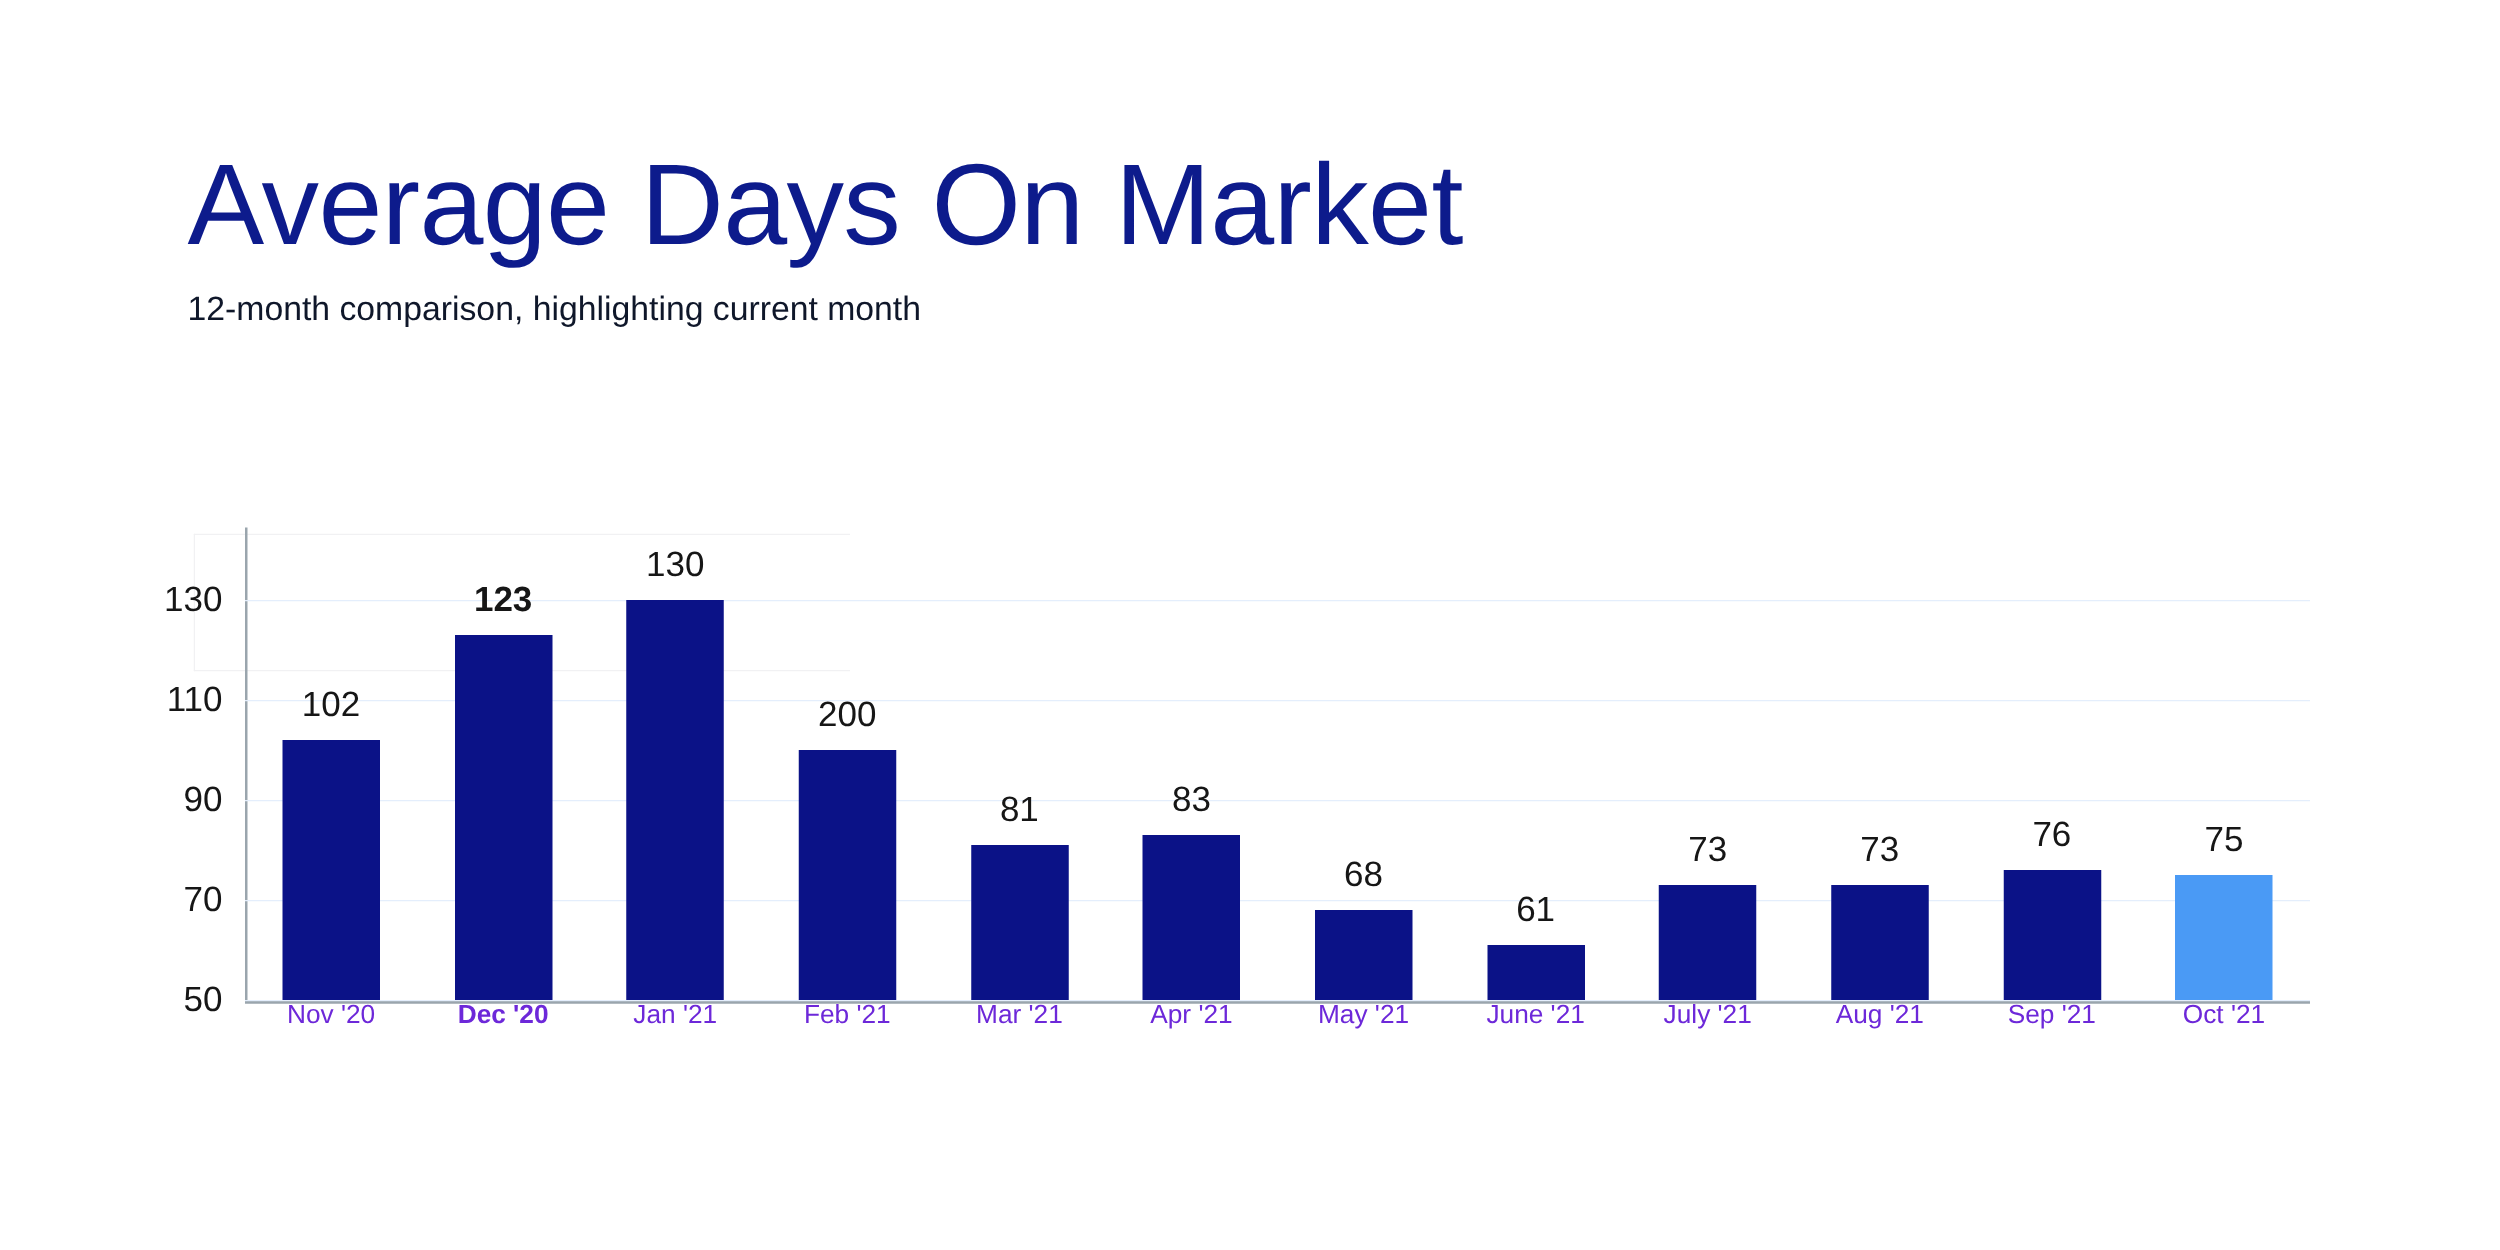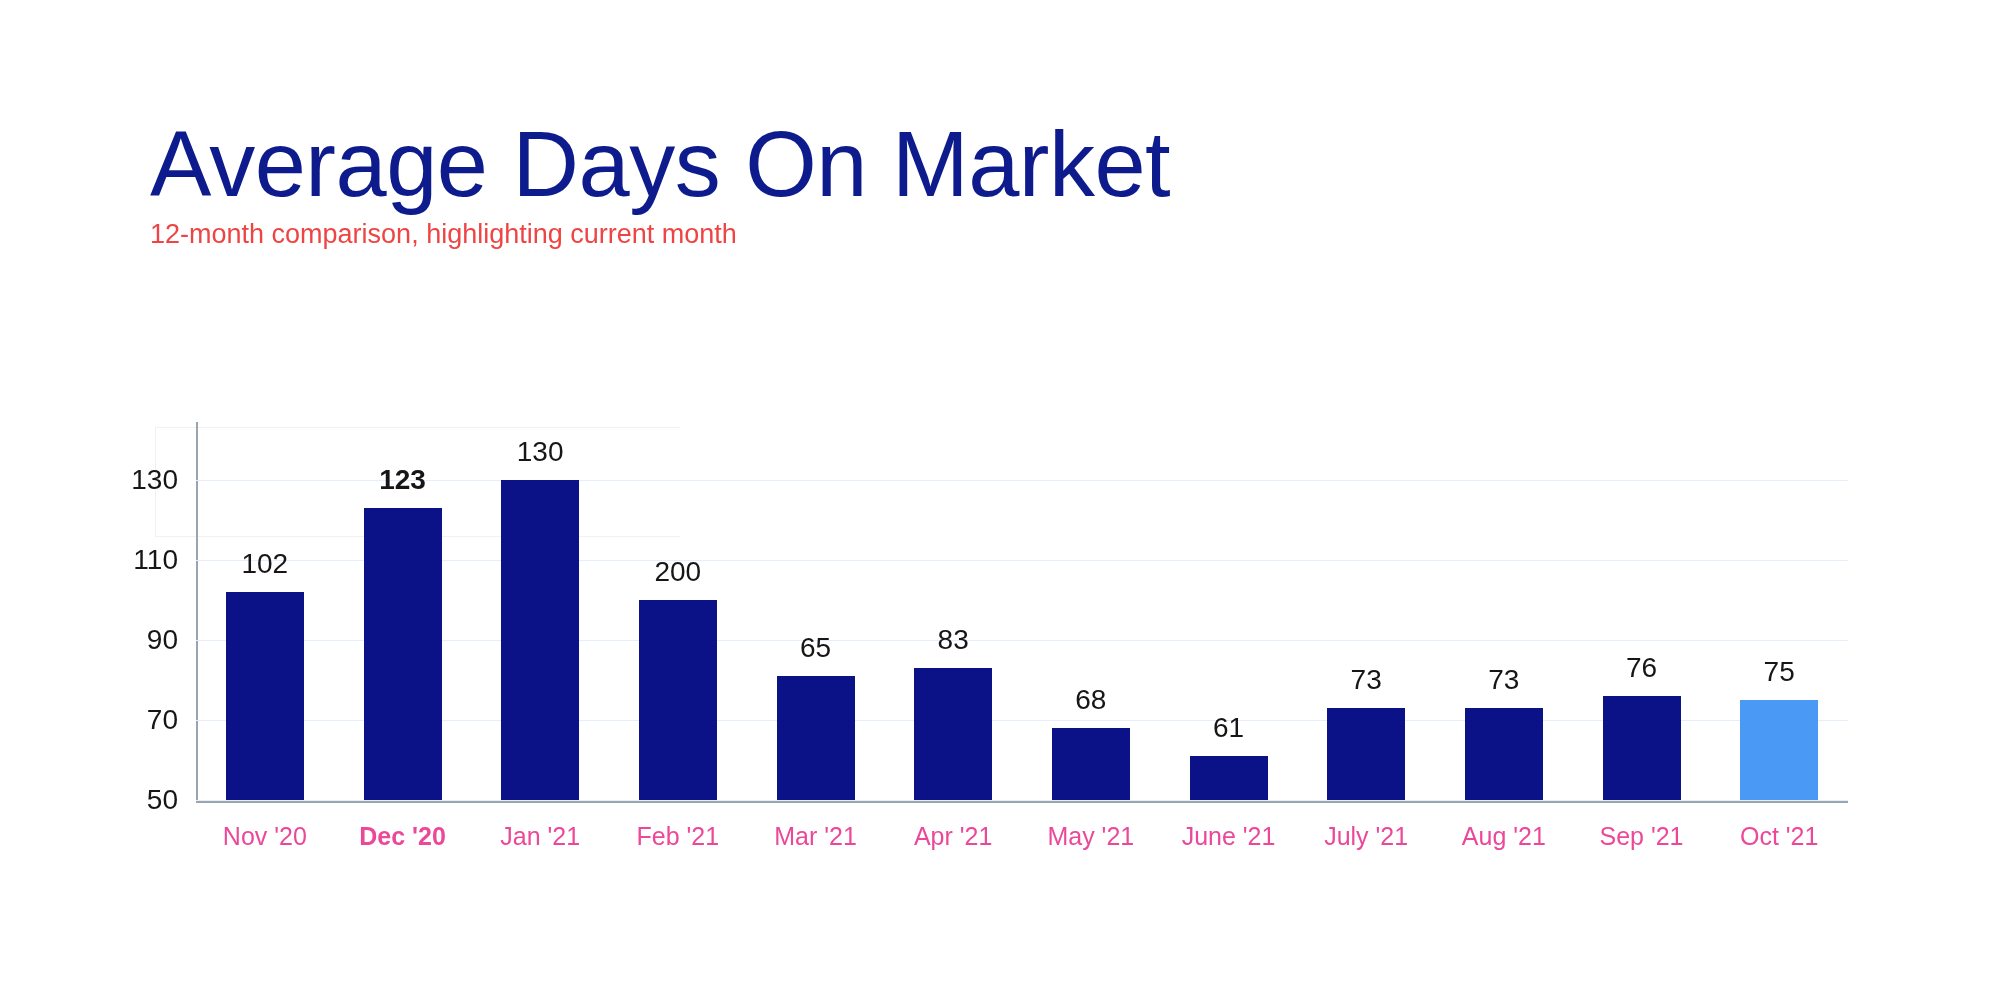--- a/index.html
+++ b/index.html
@@ -32,24 +32,24 @@
   }
   #chart-title {
     font-size: 92px;
     line-height: 1.0;
     font-weight: 400;
     color: #0d1b8c;
     letter-spacing: -0.5px;
     white-space: nowrap;
   }
   #chart-subtitle {
-    margin-top: 9px;
+    margin-top: 22px;
     font-size: 27px;
     font-weight: 400;
-    color: #ef4444;
+    color: #0f172a;
     white-space: nowrap;
   }
 
   
   #chart-panel {
     position: absolute;
     left: 155px;
     top: 427px;
     width: 1700px;
     height: 420px;
@@ -129,23 +129,23 @@
     left: 50%;
     transform: translateX(-50%);
     font-size: 28px;
     color: #161616;
     white-space: nowrap;
   }
   .x-tick-label {
     position: absolute;
     left: 50%;
     transform: translateX(-50%);
-    top: 382px;
-    font-size: 25px;
-    color: #ec4899;
+    top: 360px;
+    font-size: 21px;
+    color: #6d28d9;
     white-space: nowrap;
   }
 </style>
 </head>
 <body>
 
 <div id="slide">
 
   <div id="header">
     <div id="chart-title">Average Days On Market</div>
@@ -188,21 +188,21 @@
             <div class="bar-value" style="bottom: 332px;">130</div>
             <div class="x-tick-label">Jan '21</div>
           </div>
           <div class="bar-slot" style="left: 442.833px; width: 78px;">
             <div class="bar" style="height: 200px; background: rgb(11, 18, 135);"></div>
             <div class="bar-value" style="bottom: 212px;">200</div>
             <div class="x-tick-label">Feb '21</div>
           </div>
           <div class="bar-slot" style="left: 580.5px; width: 78px;">
             <div class="bar" style="height: 124px; background: rgb(11, 18, 135);"></div>
-            <div class="bar-value" style="bottom: 136px;">65</div>
+            <div class="bar-value" style="bottom: 136px;">81</div>
             <div class="x-tick-label">Mar '21</div>
           </div>
           <div class="bar-slot" style="left: 718.167px; width: 78px;">
             <div class="bar" style="height: 132px; background: rgb(11, 18, 135);"></div>
             <div class="bar-value" style="bottom: 144px;">83</div>
             <div class="x-tick-label">Apr '21</div>
           </div>
           <div class="bar-slot" style="left: 855.833px; width: 78px;">
             <div class="bar" style="height: 72px; background: rgb(11, 18, 135);"></div>
             <div class="bar-value" style="bottom: 84px;">68</div>

